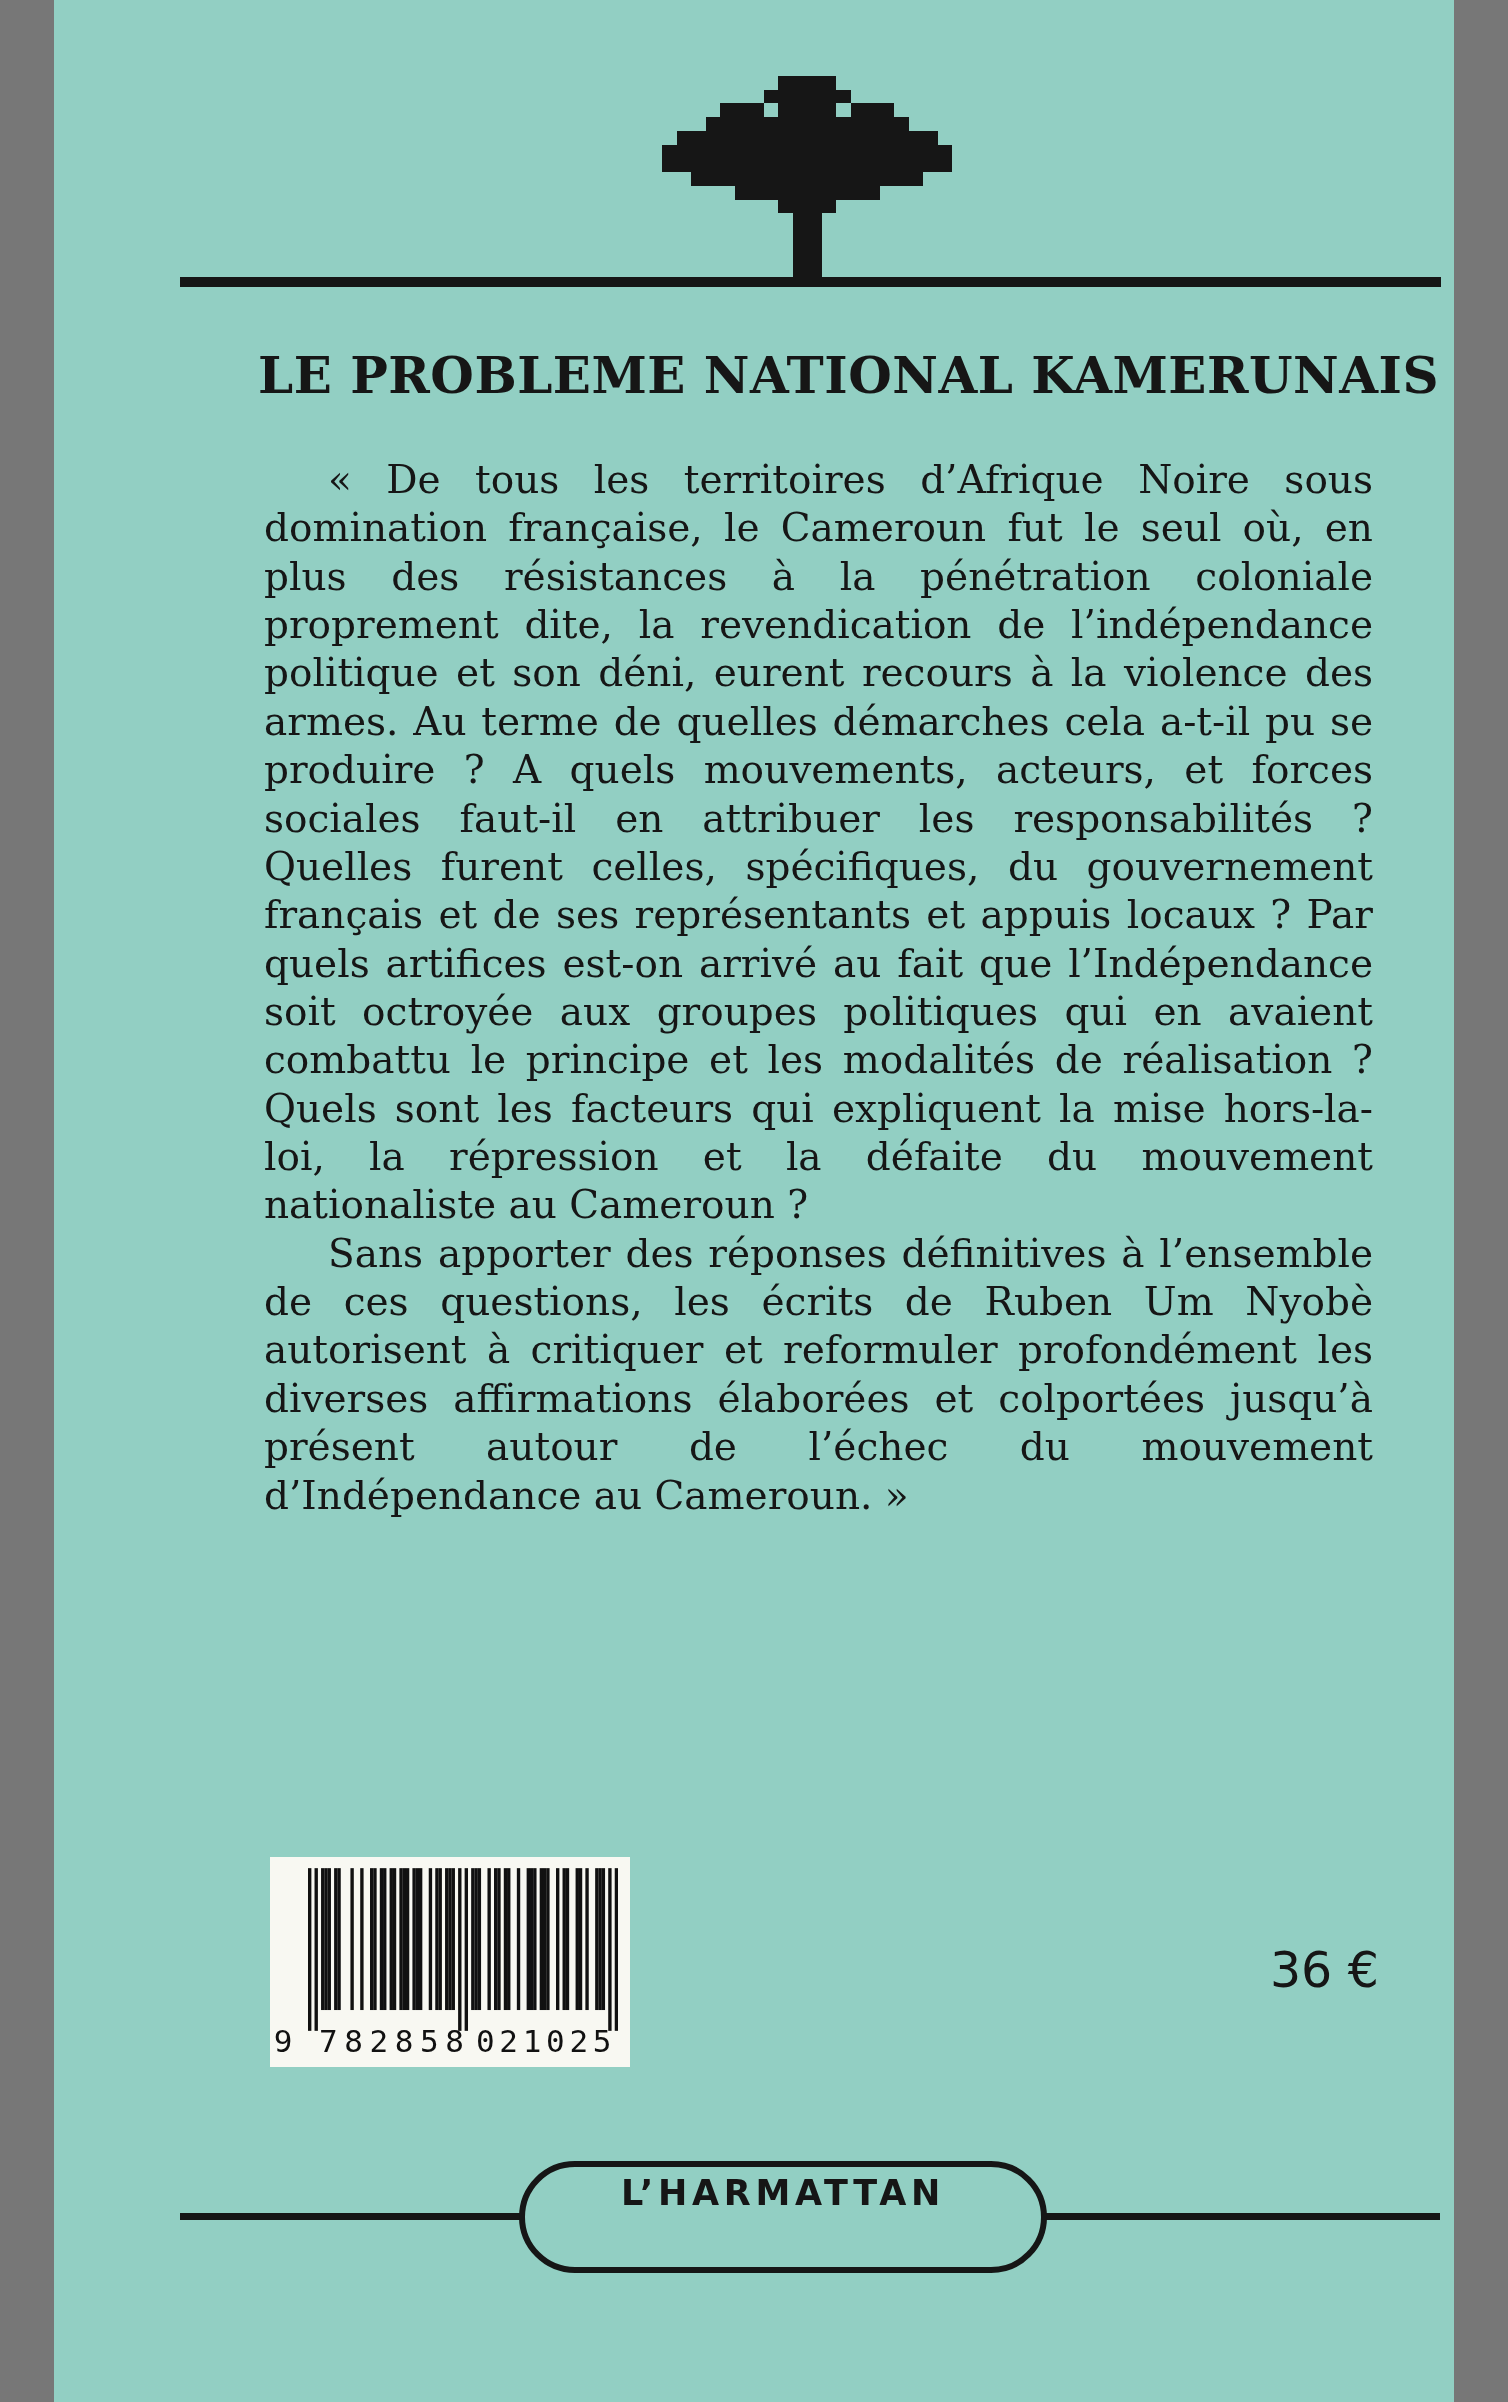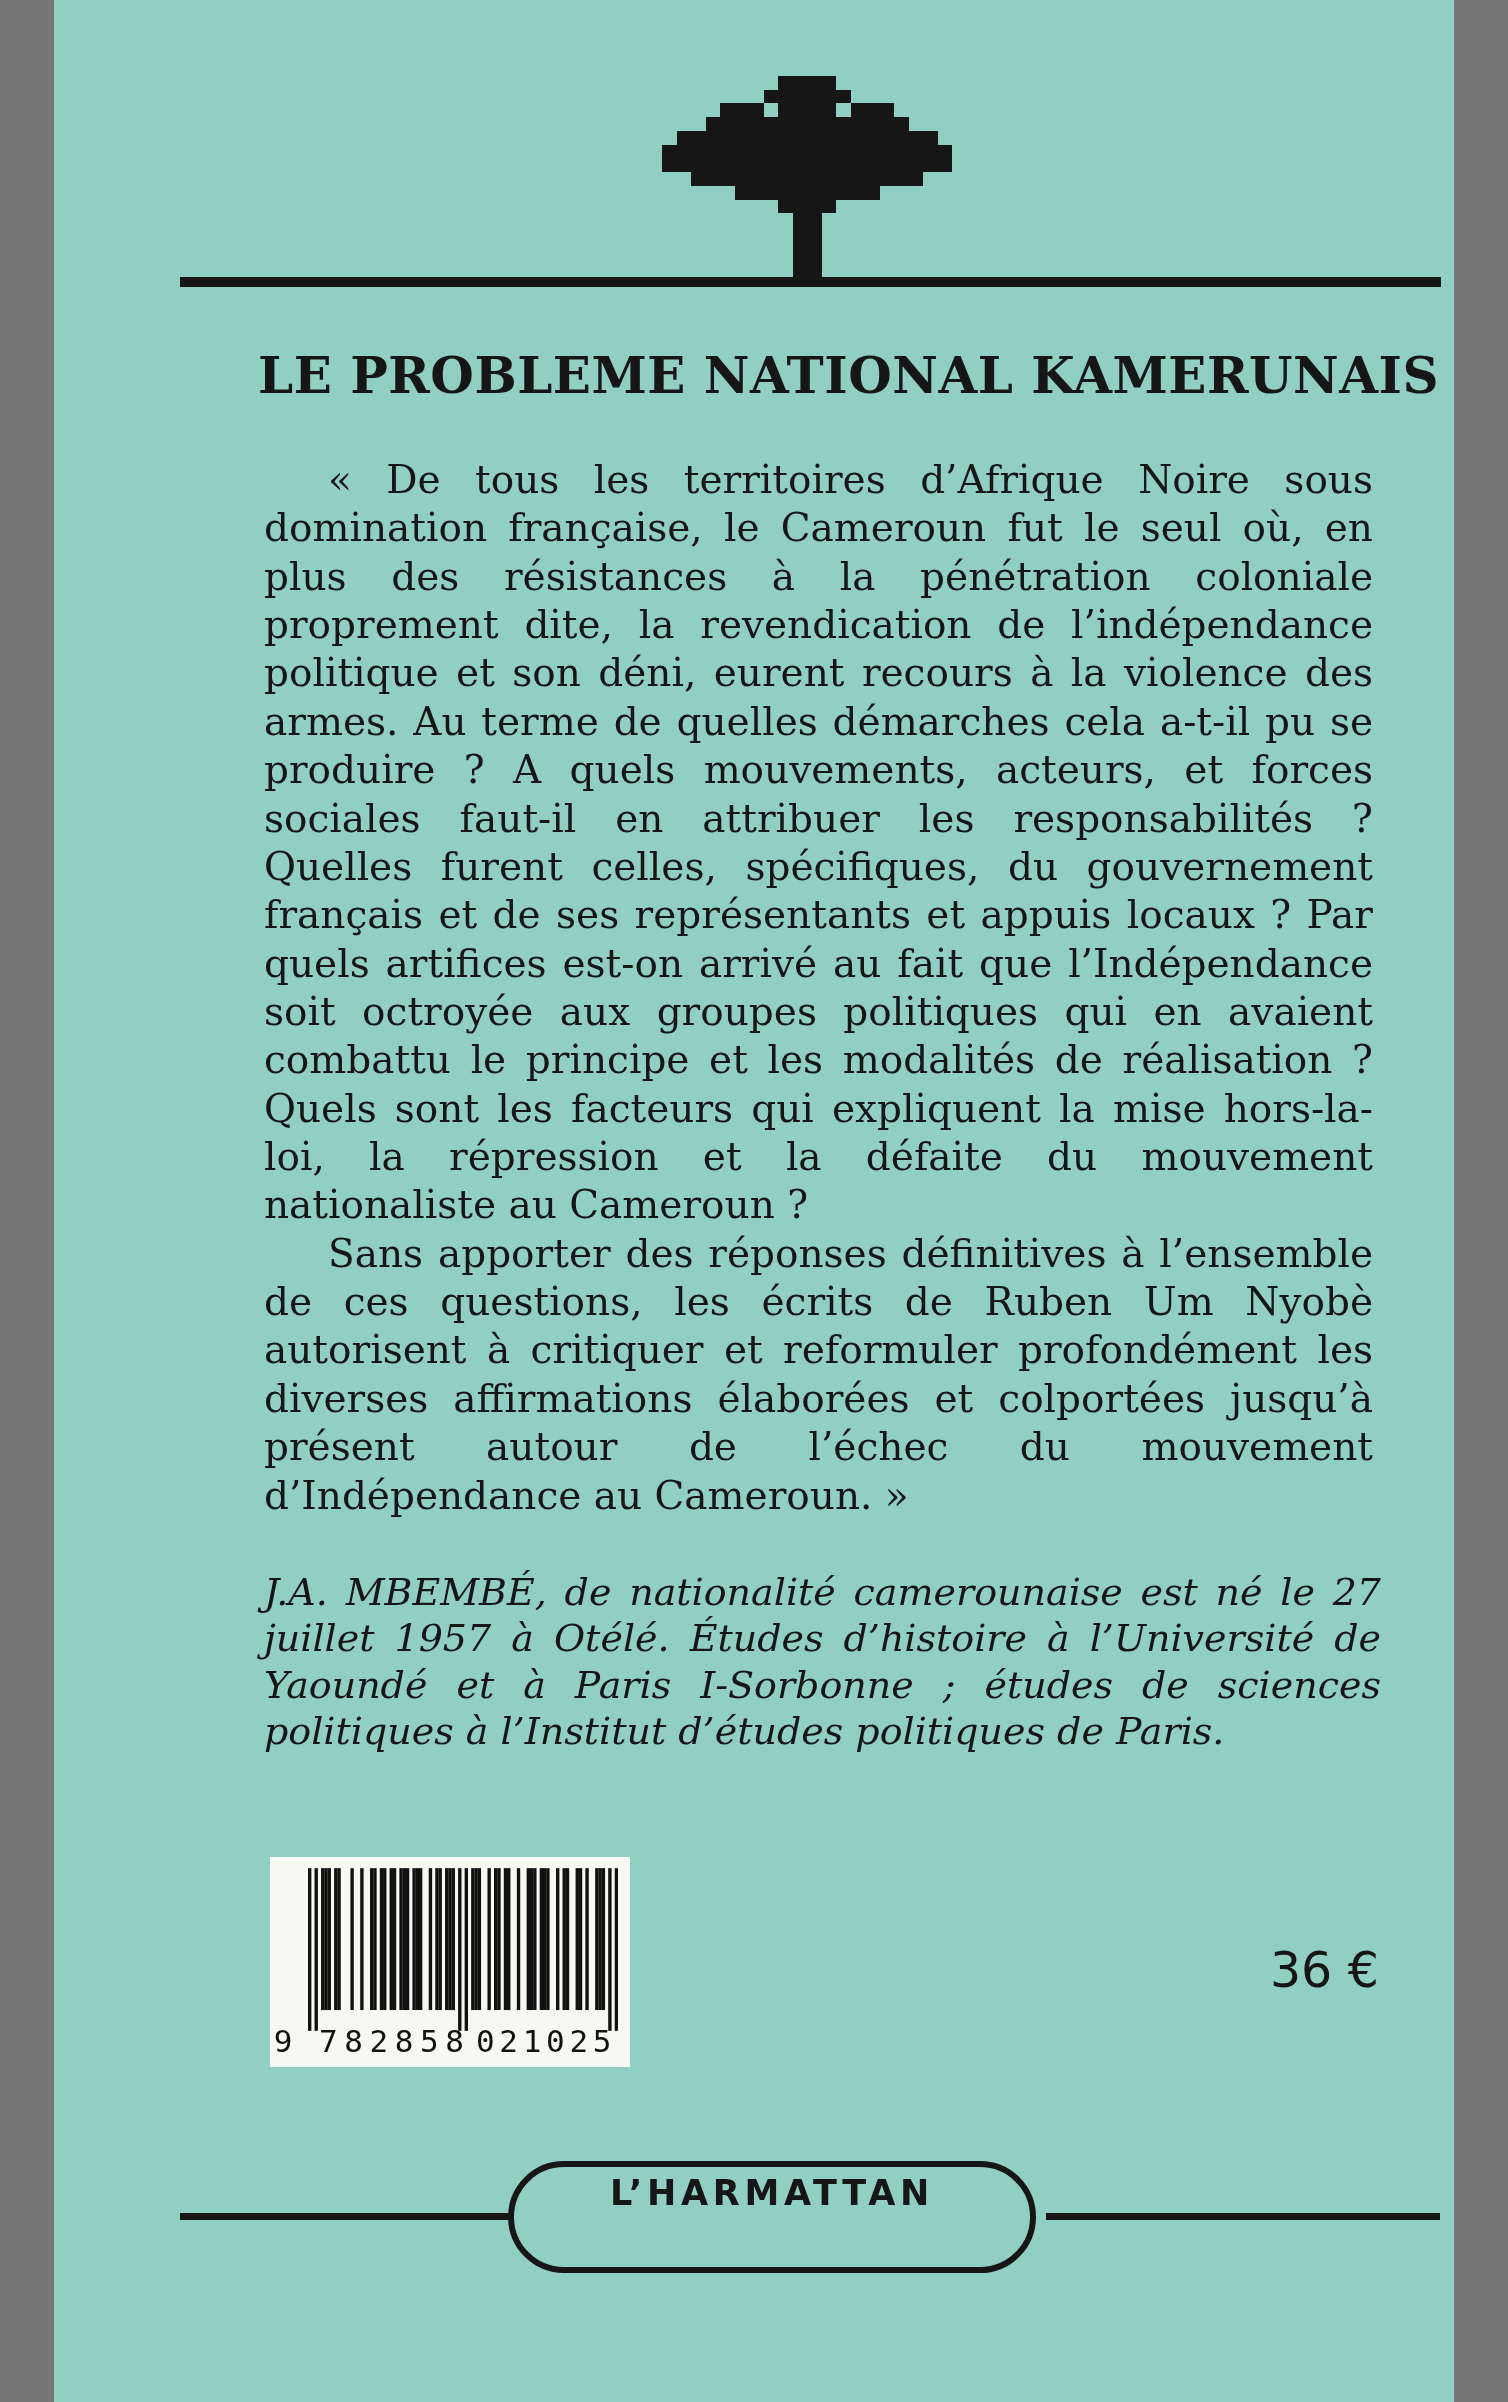--- a/index.html
+++ b/index.html
@@ -111,21 +111,21 @@
   .logo-rule {
     position: absolute;
     top: 2213px; height: 6.6px;
     background: var(--ink, #161616);
   }
   .logo-rule-left  { left: 126px;  width: 345px; }
   .logo-rule-right { left: 992px; width: 394px; }
 
   .pub-logo {
     position: absolute;
-    left: 454px; top: 2161px;
+    left: 465px; top: 2161px;
     width: 528px; height: 112px;
     box-sizing: border-box;
     border: 6.6px solid var(--ink, #161616);
     border-radius: 61px;
     background: var(--bg, #92cfc3);
     text-align: center;
     padding-top: 7.6px;
   }
   .pub-name {
     font-family: "DejaVu Sans", sans-serif;
@@ -164,23 +164,20 @@
 
   <div class="rule-top"></div>
 
   <h1 class="title">LE PROBLEME NATIONAL KAMERUNAIS</h1>
 
   <div class="body-block">
     <p>« De tous les territoires d’Afrique Noire sous domination française, le Cameroun fut le seul où, en plus des résistances à la pénétration coloniale proprement dite, la revendication de l’indépendance politique et son déni, eurent recours à la violence des armes. Au terme de quelles démarches cela a-t-il pu se produire ? A quels mouvements, acteurs, et forces sociales faut-il en attribuer les responsabilités ? Quelles furent celles, spécifiques, du gouvernement français et de ses représentants et appuis locaux ? Par quels artifices est-on arrivé au fait que l’Indépendance soit octroyée aux groupes politiques qui en avaient combattu le principe et les modalités de réalisation ? Quels sont les facteurs qui expliquent la mise hors-la-loi, la répression et la défaite du mouvement nationaliste au Cameroun ?</p>
     <p>Sans apporter des réponses définitives à l’ensemble de ces questions, les écrits de Ruben Um Nyobè autorisent à critiquer et reformuler profondément les diverses affirmations élaborées et colportées jusqu’à présent autour de l’échec du mouvement d’Indépendance au Cameroun. »</p>
   </div>
 
-  <div class="bio-block">
-    <p>J.A. MBEMBÉ, de nationalité camerounaise est né le 27 juillet 1957 à Otélé. Études d’histoire à l’Université de Yaoundé et à Paris I-Sorbonne ; études de sciences politiques à l’Institut d’études politiques de Paris.</p>
-  </div>
 
   <div class="barcode">
     <svg aria-hidden="true" viewBox="0 0 327.75 172">
         <rect x="0.00" y="0" width="3.57" height="172"></rect>
         <rect x="6.90" y="0" width="3.57" height="172"></rect>
         <rect x="13.80" y="0" width="3.57" height="150"></rect>
         <rect x="17.25" y="0" width="3.57" height="150"></rect>
         <rect x="20.70" y="0" width="3.57" height="150"></rect>
         <rect x="27.60" y="0" width="3.57" height="150"></rect>
         <rect x="31.05" y="0" width="3.57" height="150"></rect>

